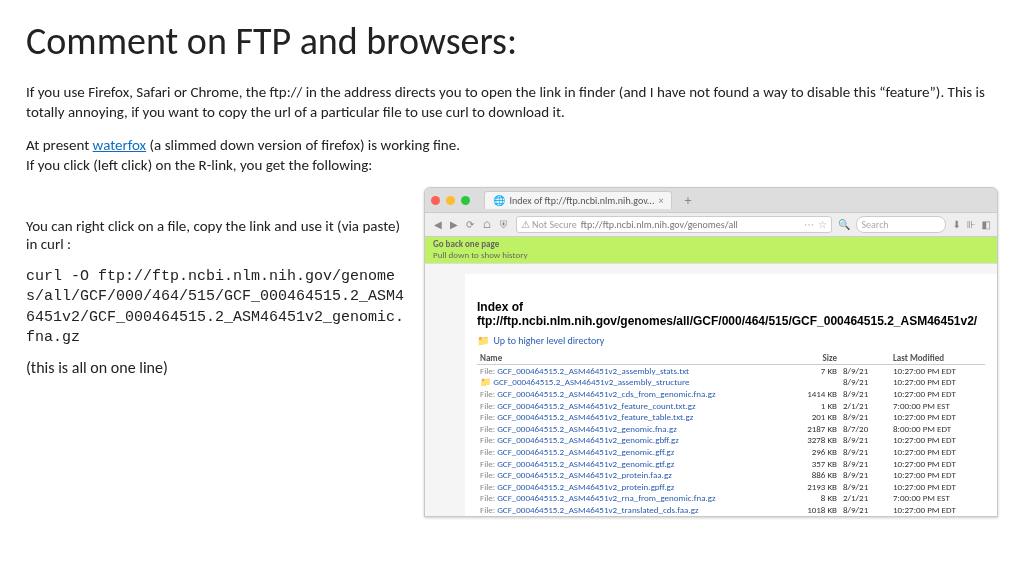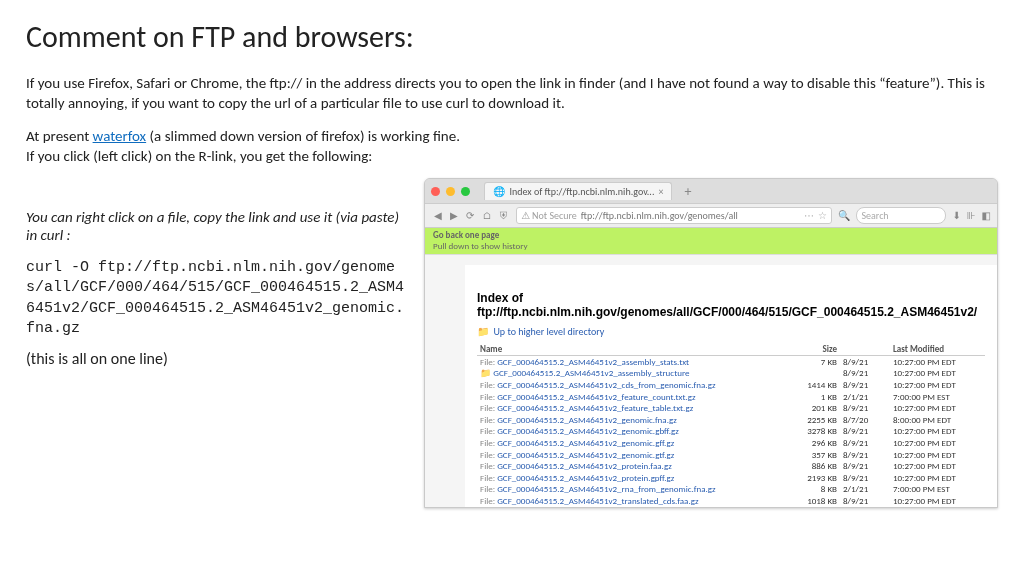--- a/index.html
+++ b/index.html
@@ -1,23 +1,23 @@
 <!DOCTYPE html>
 <html><head>
 <meta charset="utf-8">
 <style>
   * { box-sizing: border-box; }
   body { margin: 0; font-family: Calibri, Arial, sans-serif; width:1024px; height:576px; background:#fff; color:#222; position:relative; }
   .slide { padding: 18px 26px 10px 26px; }
-  h1 { font-size: 30px; font-weight:400; margin: 0 0 18px 0; }
+  h1 { font-size: 38px; font-weight:400; margin: 0 0 18px 0; }
   p  { font-size: 15px; line-height:1.35; margin: 0 0 12px 0; }
   a.link { color:#0f6cbf; text-decoration:underline; }
   .cols { display:flex; gap:18px; }
   .left { width: 380px; padding-top:30px;}
-  .left .hint { font-size:15px; margin-bottom:14px;font-style:italic;}
+  .left .hint { font-size:15px; margin-bottom:14px;}
   pre.curl { font-family: "Courier New", monospace; font-size:15px; white-space:pre-wrap; word-break:break-all; margin:0 0 10px 0; line-height:1.35;}
   .right { flex:1; }
 
   
   .win { border:1px solid #c9c9c9; border-radius:6px 6px 0 0; background:#e8e8e8; font-size:10px; color:#555; height: 330px; overflow:hidden; box-shadow: 0 1px 3px rgba(0,0,0,.2);}
   .titlebar { display:flex; align-items:center; gap:6px; padding:3px 6px; background:#ddd; border-bottom:1px solid #ccc;}
   .dot { width:9px; height:9px; border-radius:50%;}
   .dot.red{background:#ff5f57}.dot.yel{background:#febc2e}.dot.grn{background:#28c840}
   .tab { display:flex; align-items:center; gap:4px; background:#f5f5f5; padding:2px 8px; border:1px solid #ccc; border-bottom:none; border-radius:3px 3px 0 0; font-size:10px; color:#555; margin-left:8px;}
   .tab .glob{font-size:10px; color:#6aa0d8;}
@@ -149,21 +149,21 @@
                     <td class="time">7:00:00 PM EST</td>
                   </tr>
                   <tr>
                     <td class="name"><span class="prefix">File: </span><a href="#">GCF_000464515.2_ASM46451v2_feature_table.txt.gz</a></td>
                     <td class="size">201 KB</td>
                     <td class="date">8/9/21</td>
                     <td class="time">10:27:00 PM EDT</td>
                   </tr>
                   <tr>
                     <td class="name"><span class="prefix">File: </span><a href="#">GCF_000464515.2_ASM46451v2_genomic.fna.gz</a></td>
-                    <td class="size">2255 KB</td>
+                    <td class="size">2187 KB</td>
                     <td class="date">8/7/20</td>
                     <td class="time">8:00:00 PM EDT</td>
                   </tr>
                   <tr>
                     <td class="name"><span class="prefix">File: </span><a href="#">GCF_000464515.2_ASM46451v2_genomic.gbff.gz</a></td>
                     <td class="size">3278 KB</td>
                     <td class="date">8/9/21</td>
                     <td class="time">10:27:00 PM EDT</td>
                   </tr>
                   <tr>

